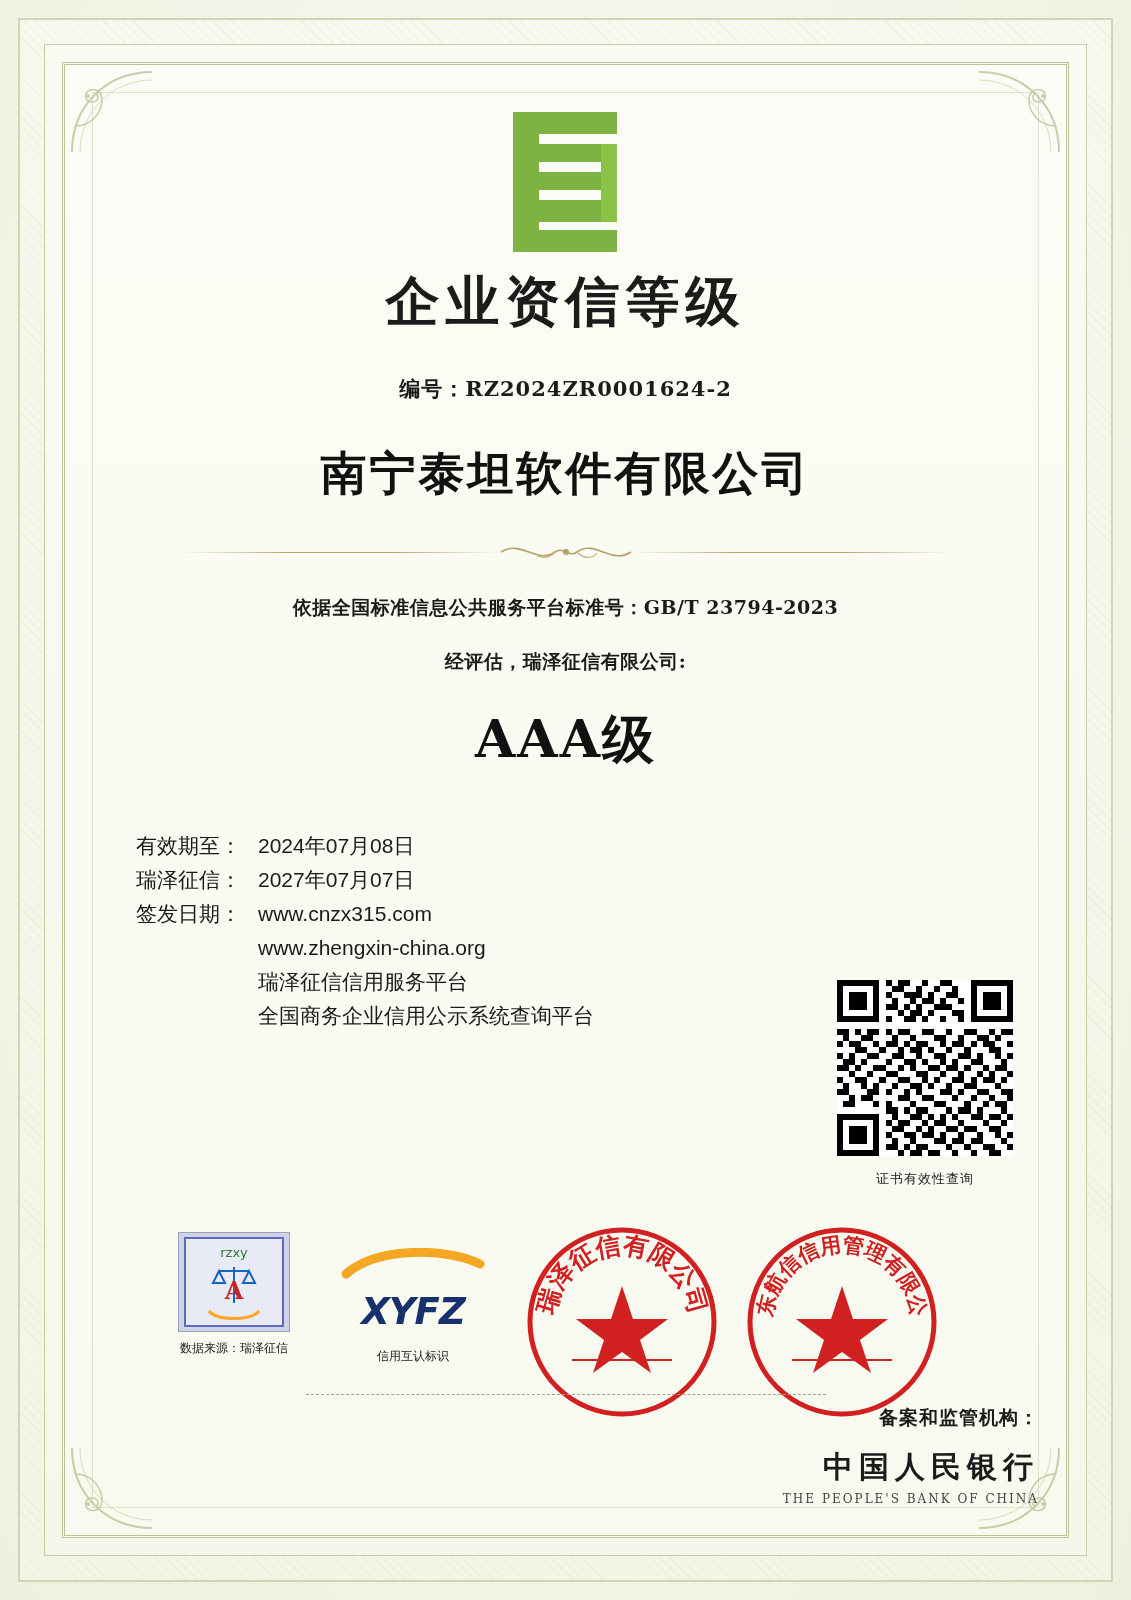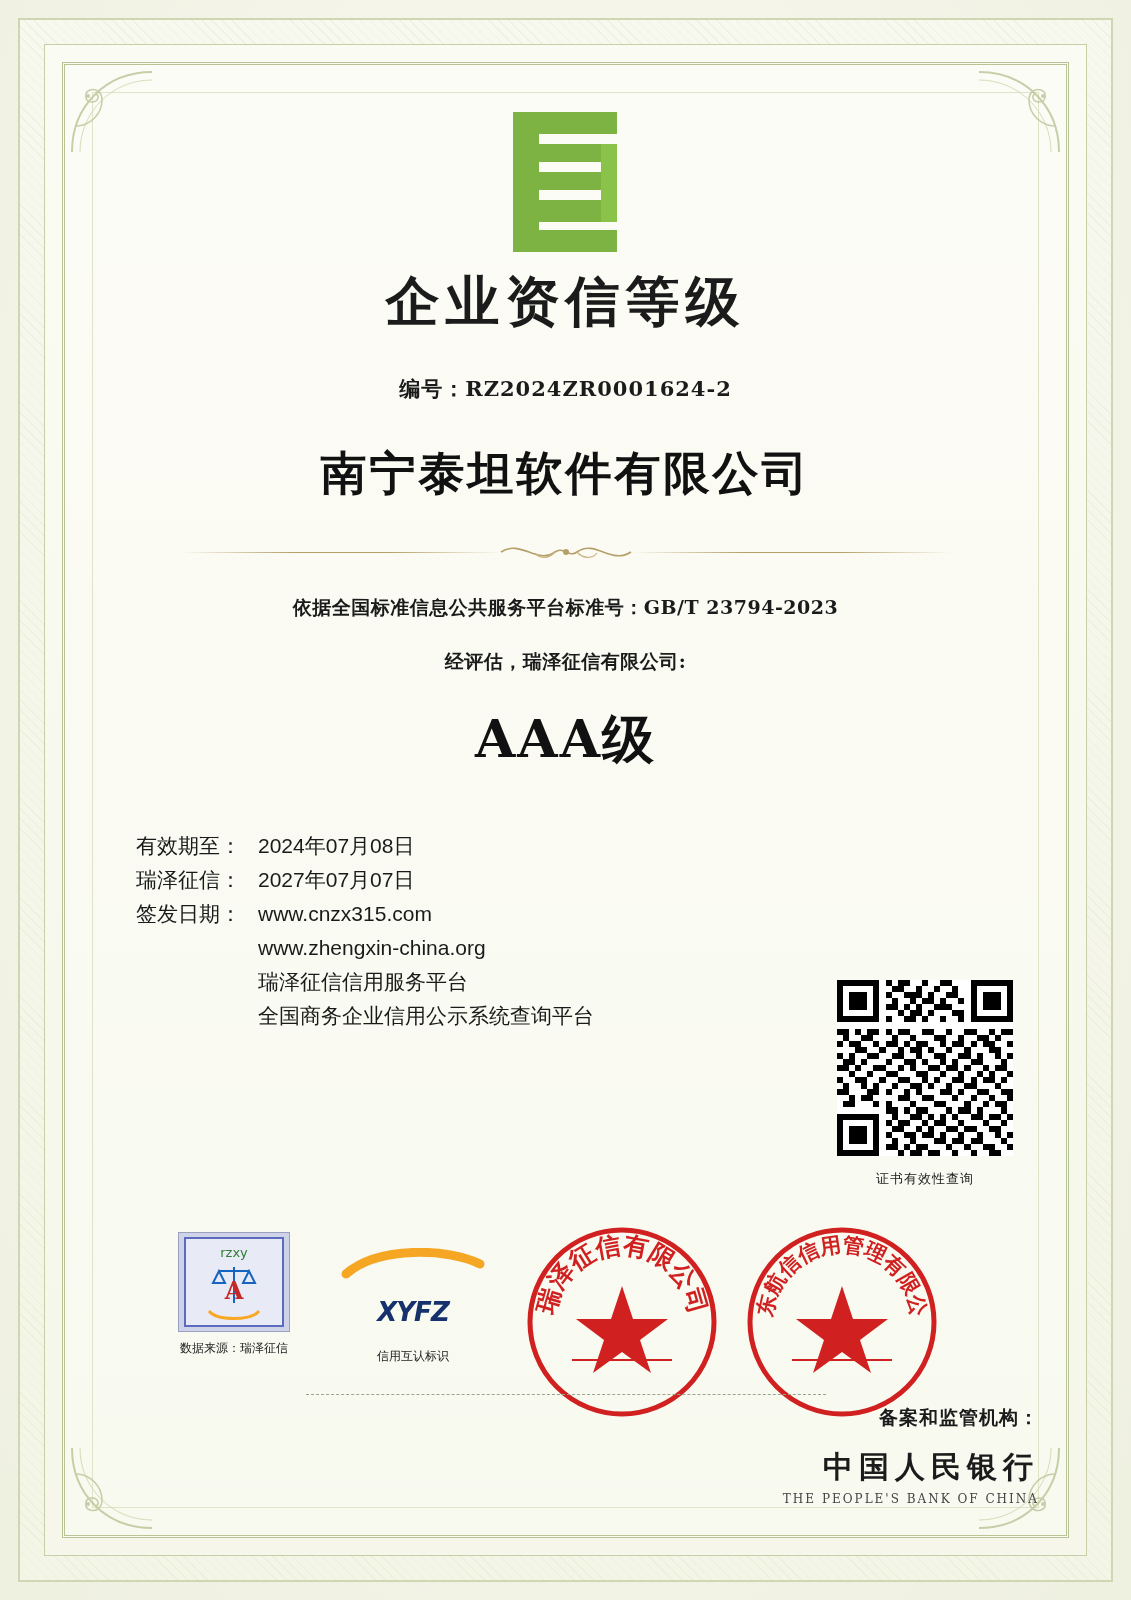--- a/index.html
+++ b/index.html
@@ -216,21 +216,21 @@
   }
   .badge-xyfz {
     position: absolute;
     left: 236px;
     top: 24px;
     width: 170px;
     text-align: center;
   }
   .xyfz-text {
     font-family: "DejaVu Sans", sans-serif;
-    font-size: 26px;
+    font-size: 37px;
     font-weight: bold;
     font-style: italic;
     color: #16316b;
     letter-spacing: -1px;
     line-height: 44px;
   }
   .seal {
     position: absolute;
     top: 0;
     width: 196px;

